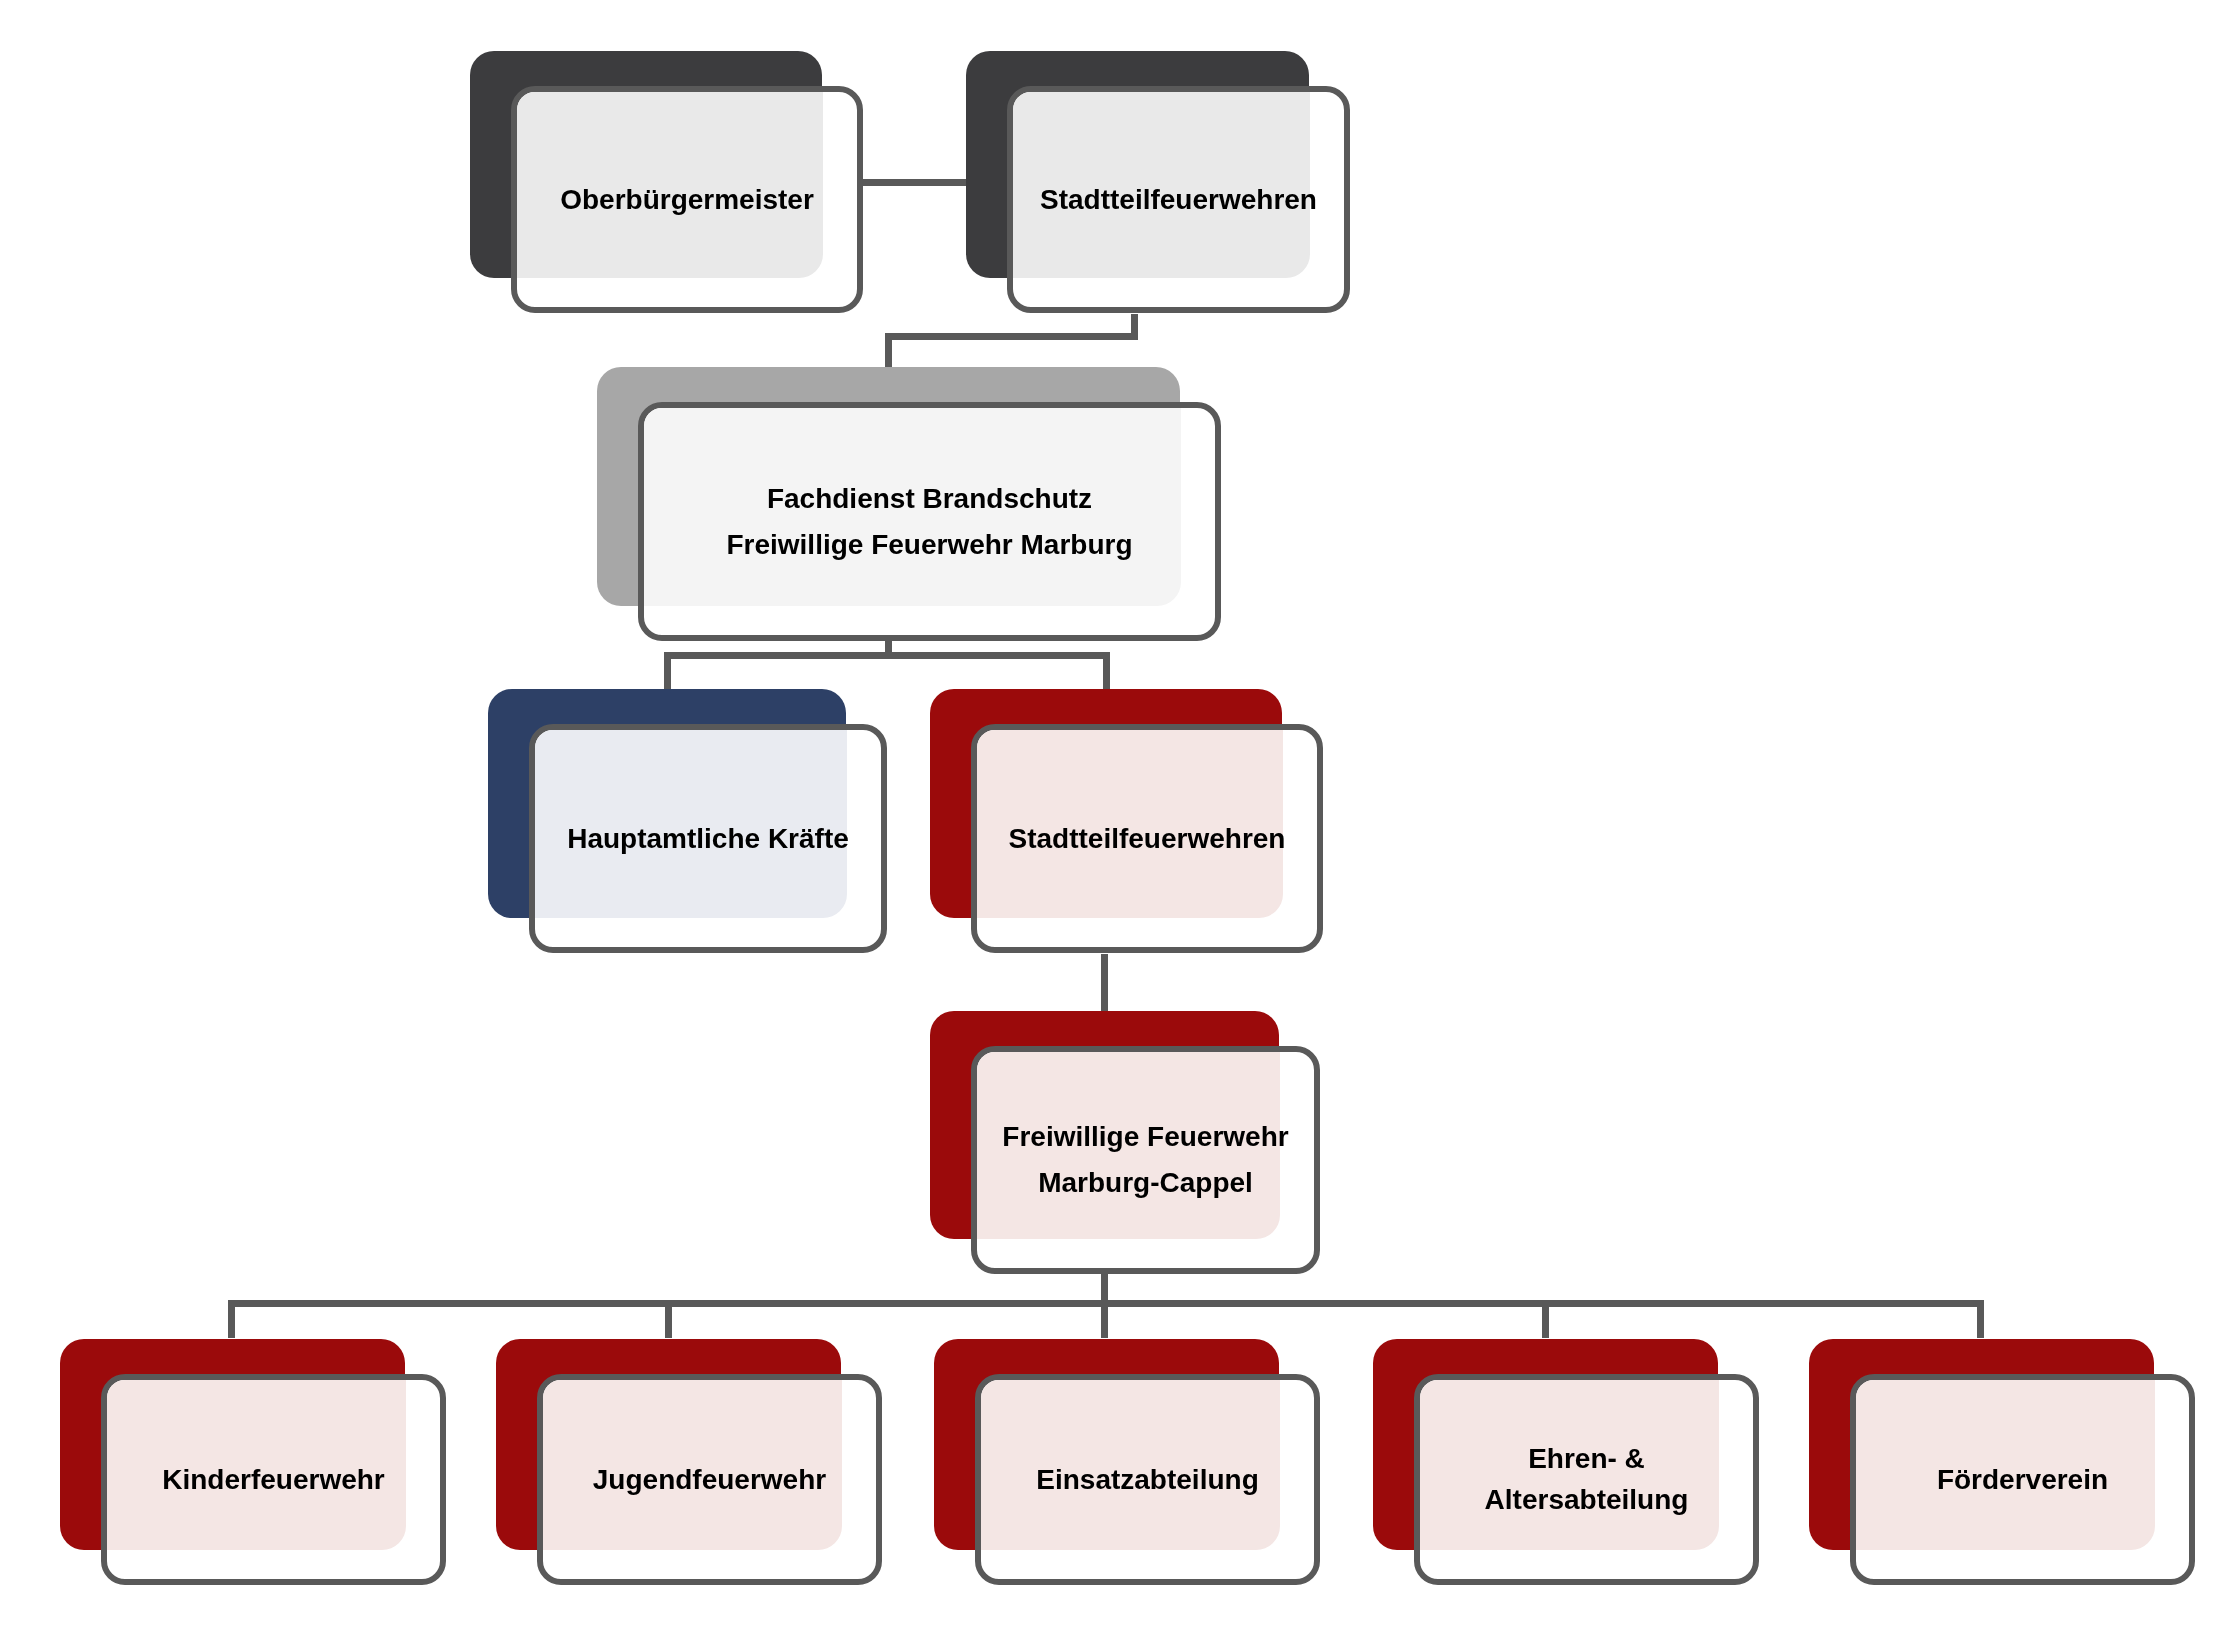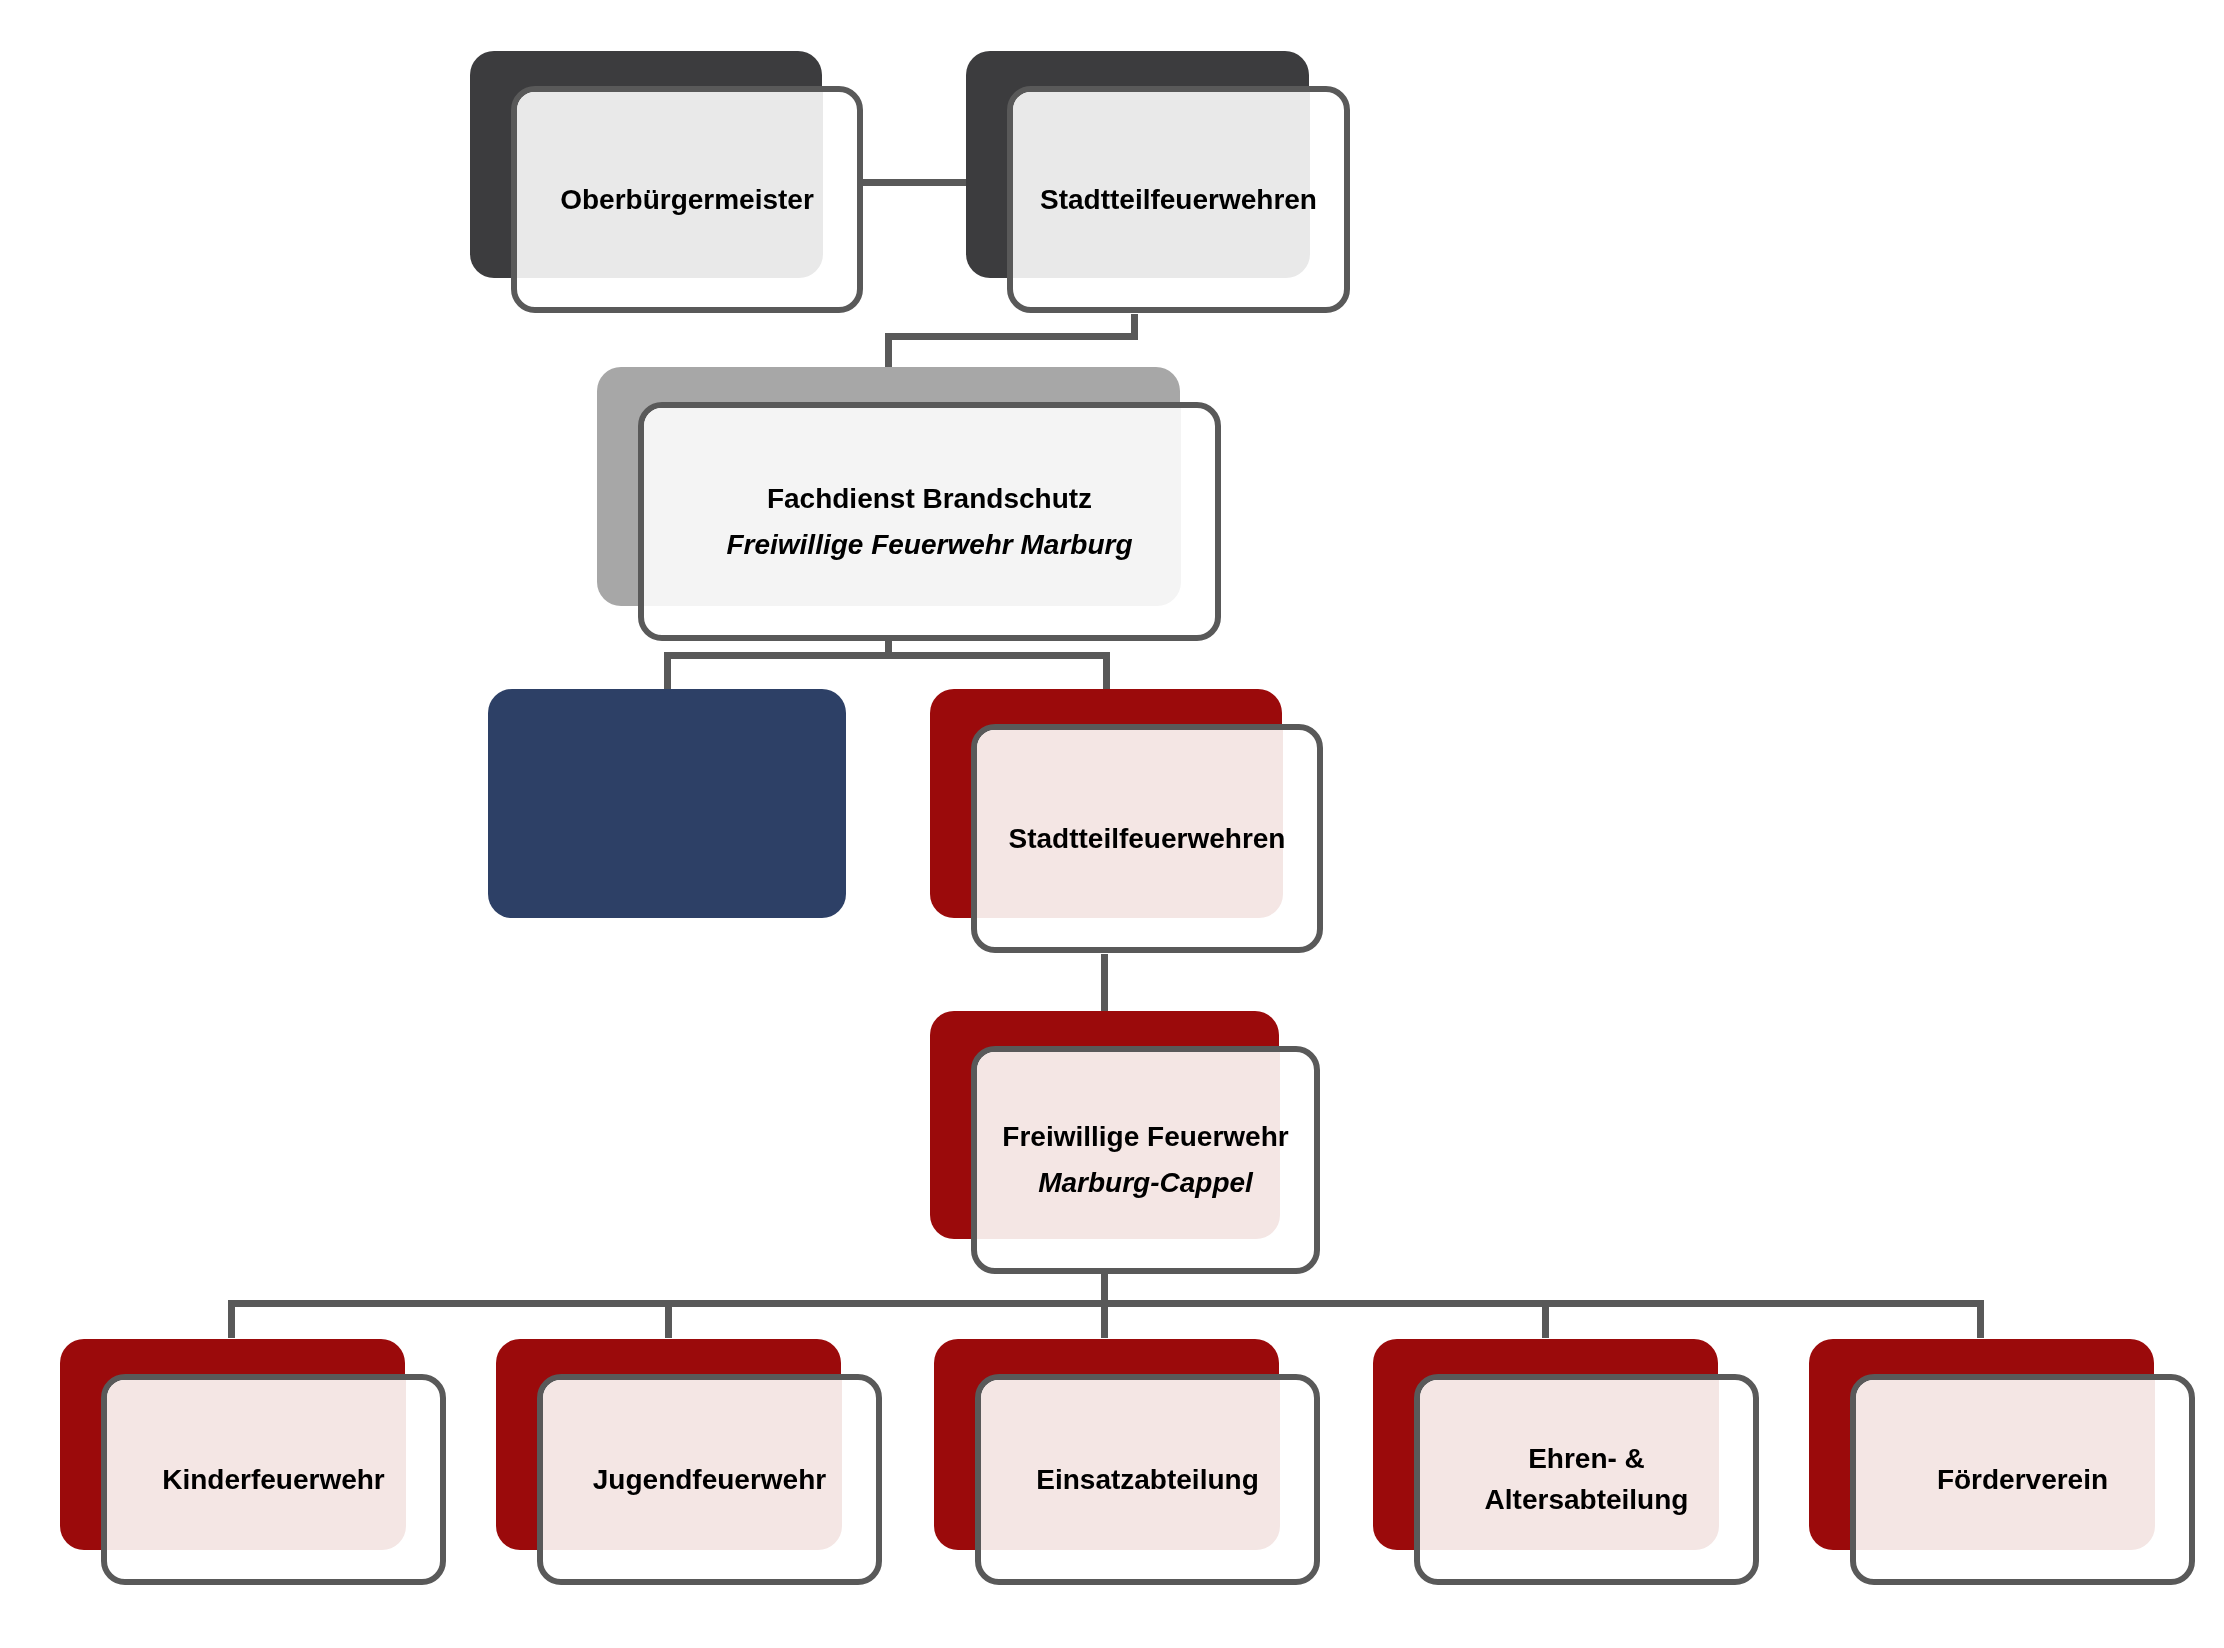--- a/index.html
+++ b/index.html
@@ -15,21 +15,21 @@
   .node .shadow{position:absolute;left:0;top:0;width:var(--w);height:var(--h);
         background:var(--shadow-c,#888);border-radius:24px;}
   .node .box{position:absolute;left:41px;top:35px;width:var(--w);height:var(--h);
         box-sizing:border-box;background:#ffffff;border:6.5px solid #595959;border-radius:24px;}
   .node .tint{position:absolute;left:0;top:0;right:34px;bottom:29px;
         background:var(--tint-c,#eee);border-radius:17.7px 0 24px 0;}
   .node .label{position:absolute;left:0;top:0;right:0;bottom:0;
         display:flex;flex-direction:column;align-items:center;justify-content:center;
         text-align:left;font-weight:bold;font-size:28px;color:#000000;line-height:1.2;}
   .node .label .line{display:block;}
-  .node.spaced .line + .line{margin-top:12px;font-style:italic;}
+  .node.spaced .line + .line{margin-top:12px;}
   .node.tight .line + .line{margin-top:7.5px;}
 
   
   #n0 {--sx:470px; --sy:51px;  --w:352px;--h:227px;}
   #n1 {--sx:966px;--sy:51px;  --w:343px;--h:227px;}
   #n2 {--sx:597px; --sy:367px; --w:583px;--h:239px;}
   #n3 {--sx:488px; --sy:689px; --w:358px;--h:229px;}
   #n4 {--sx:930px; --sy:689px; --w:352px;--h:229px;}
   #n5 {--sx:930px; --sy:1011px;--w:349px;--h:228px;}
   #n6 {--sx:60px;  --sy:1339px;--w:345px;--h:211px;}
@@ -104,20 +104,26 @@
       <div class="tint"></div>
       <div class="label">
         <span class="line">Fachdienst Brandschutz</span>
         <span class="line">Freiwillige Feuerwehr Marburg</span>
       </div>
     </div>
   </div>
 
   <div class="node" id="n3" style="--shadow-c: #2d4066; --tint-c: #e9ebf1;">
     <div class="shadow"></div>
+    <div class="box">
+      <div class="tint"></div>
+      <div class="label">
+        <span class="line">Hauptamtliche Kräfte</span>
+      </div>
+    </div>
   </div>
 
   <div class="node" id="n4" style="--shadow-c: #9b0a0b; --tint-c: #f4e6e4;">
     <div class="shadow"></div>
     <div class="box">
       <div class="tint"></div>
       <div class="label">
         <span class="line">Stadtteilfeuerwehren</span>
       </div>
     </div>

